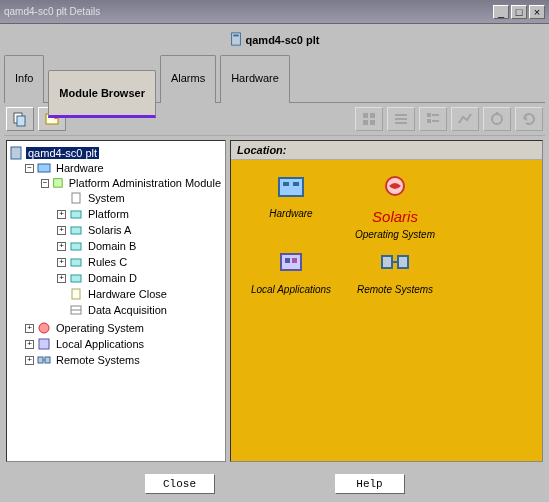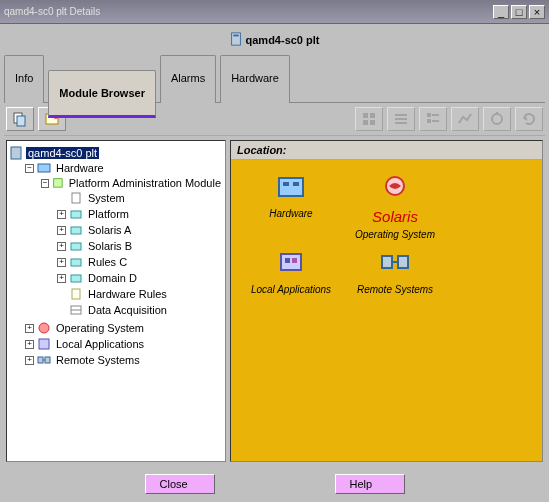--- a/index.html
+++ b/index.html
@@ -31,21 +31,21 @@
 .tree { list-style: none; }
 .tree ul { list-style: none; padding-left: 16px; }
 .tree li { padding: 1px 0; }
 .node { display: flex; align-items: center; gap: 3px; white-space: nowrap; cursor: pointer; }
 .node .tw { width: 9px; height: 9px; border: 1px solid #666; display: flex; align-items: center; justify-content: center; font-size: 8px; line-height: 1; background: #fff; }
 .node .tw.blank { border: none; }
 .node .nicon { width: 14px; height: 14px; display: flex; align-items: center; justify-content: center; }
 .node.selected .lbl { background: #0a246a; color: #fff; padding: 0 2px; }
 .lbl { padding: 0 2px; }
 .footer { display: flex; justify-content: center; gap: 120px; padding: 8px 0; }
-.btn { min-width: 70px; padding: 3px 14px; background: #f0abfc; border: 1px solid #fff; border-right-color: #666; border-bottom-color: #666; cursor: pointer; text-align: left; }
+.btn { min-width: 70px; padding: 3px 14px; background: #ffffff; border: 1px solid #fff; border-right-color: #666; border-bottom-color: #666; cursor: pointer; text-align: center; font-family: Liberation Mono, monospace; }
 </style>
 </head>
 <body>
 
 <div class="titlebar">
   <span class="title-text">qamd4-sc0 plt Details</span>
   <div class="winbtn">
       <span>_</span>
     </div>
   <div class="winbtn">
@@ -204,21 +204,21 @@
                         </div>
                       </li>
                     <li>
                         <div class="node">
                           <span class="tw">+</span>
                           <span class="nicon">
                             <svg viewBox="0 0 14 14">
                               <rect x="2" y="4" width="10" height="7" fill="#aee" stroke="#399"></rect>
                             </svg>
                           </span>
-                          <span class="lbl">Solaris B</span>
+                          <span class="lbl">Domain B</span>
                         </div>
                       </li>
                     <li>
                         <div class="node">
                           <span class="tw">+</span>
                           <span class="nicon">
                             <svg viewBox="0 0 14 14">
                               <rect x="2" y="4" width="10" height="7" fill="#aee" stroke="#399"></rect>
                             </svg>
                           </span>
@@ -237,21 +237,21 @@
                         </div>
                       </li>
                     <li>
                         <div class="node">
                           <span class="tw blank"></span>
                           <span class="nicon">
                             <svg viewBox="0 0 14 14">
                               <rect x="3" y="2" width="8" height="10" fill="#ffe" stroke="#aa6"></rect>
                             </svg>
                           </span>
-                          <span class="lbl">Hardware Rules</span>
+                          <span class="lbl">Hardware Close</span>
                         </div>
                       </li>
                     <li>
                         <div class="node">
                           <span class="tw blank"></span>
                           <span class="nicon">
                             <svg viewBox="0 0 14 14">
                               <rect x="2" y="3" width="10" height="8" fill="#fff" stroke="#888"></rect>
                               <line x1="2" y1="7" x2="12" y2="7" stroke="#888"></line>
                             </svg>

